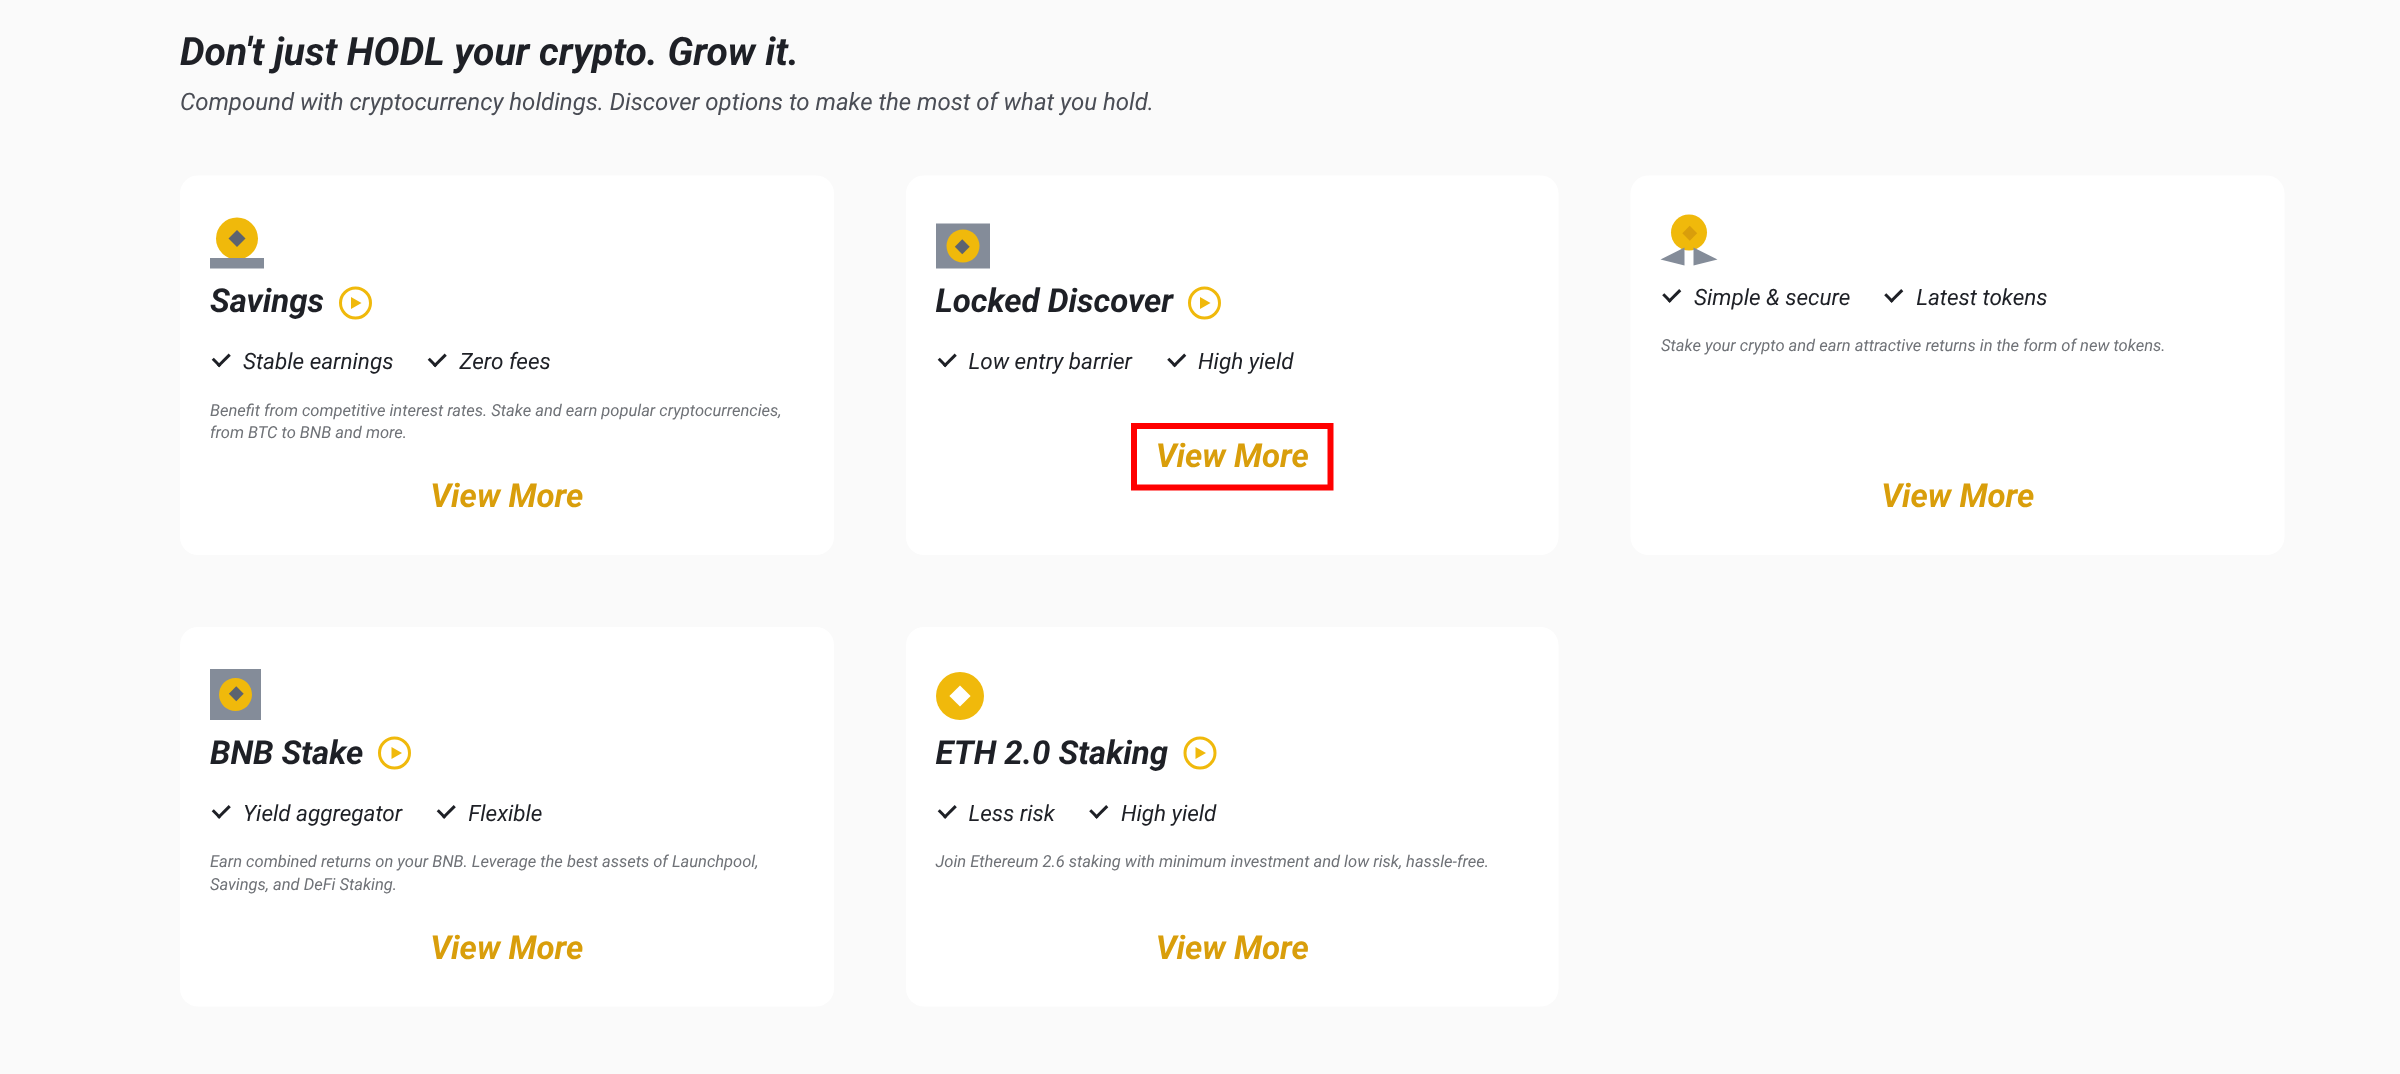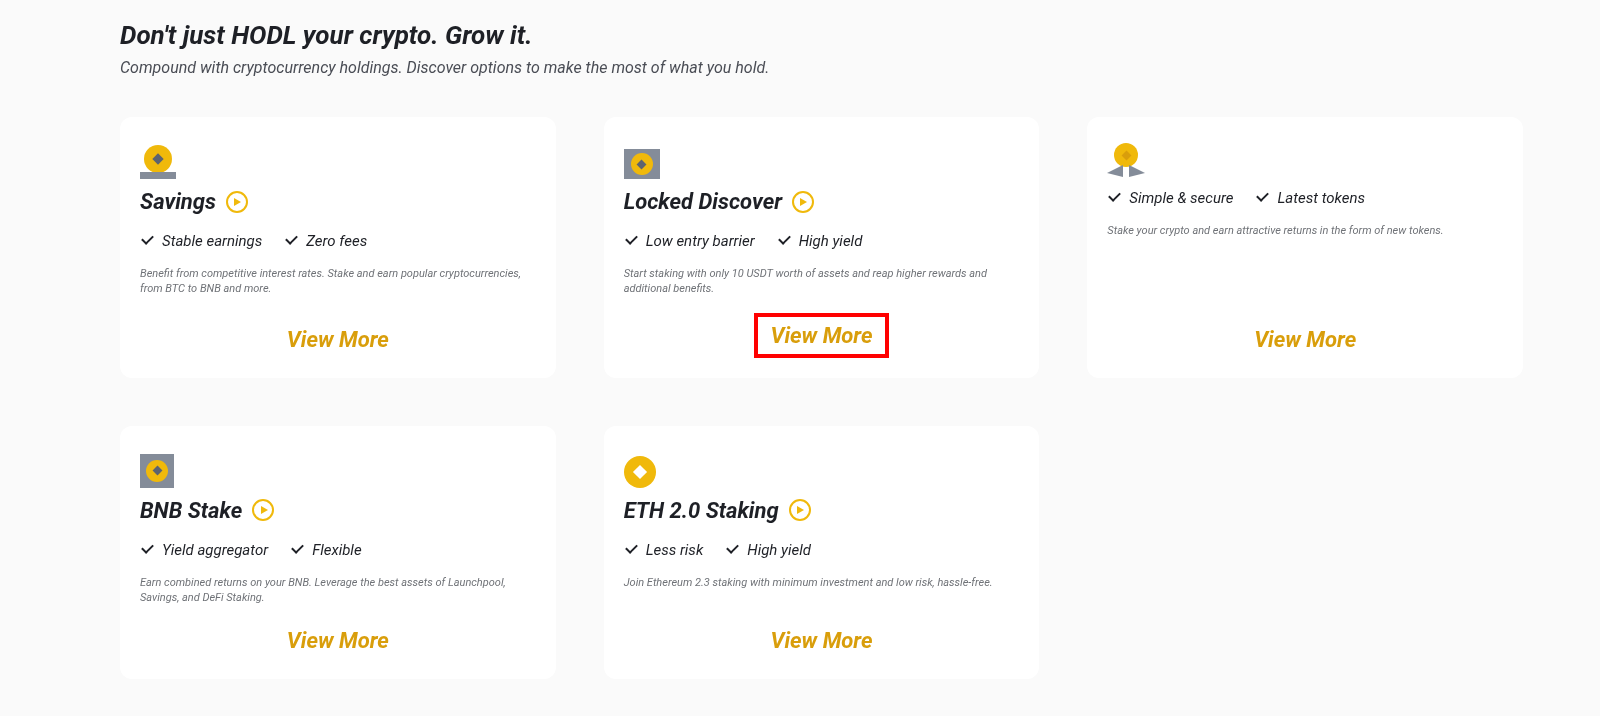--- a/index.html
+++ b/index.html
@@ -197,21 +197,20 @@
       <div class="features">
         <div class="feature">
             <span class="check-icon"></span>
             <span>Low entry barrier</span>
           </div>
         <div class="feature">
             <span class="check-icon"></span>
             <span>High yield</span>
           </div>
       </div>
-      <p class="card-desc">Start staking with only 10 USDT worth of assets and reap higher rewards and additional benefits.</p>
       <div class="view-more-wrap">
         <span class="view-more highlighted">View More</span>
       </div>
     </div>
 
     <div class="card">
       <div class="card-icon">
         <div class="ic-launch">
             <div class="coin"></div>
             <div class="wing-l"></div>
@@ -271,20 +270,20 @@
       <div class="features">
         <div class="feature">
             <span class="check-icon"></span>
             <span>Less risk</span>
           </div>
         <div class="feature">
             <span class="check-icon"></span>
             <span>High yield</span>
           </div>
       </div>
-      <p class="card-desc">Join Ethereum 2.3 staking with minimum investment and low risk, hassle-free.</p>
+      <p class="card-desc">Join Ethereum 2.6 staking with minimum investment and low risk, hassle-free.</p>
       <div class="view-more-wrap">
         <span class="view-more">View More</span>
       </div>
     </div>
 
   </div>
 </div>
 
 </body></html>

